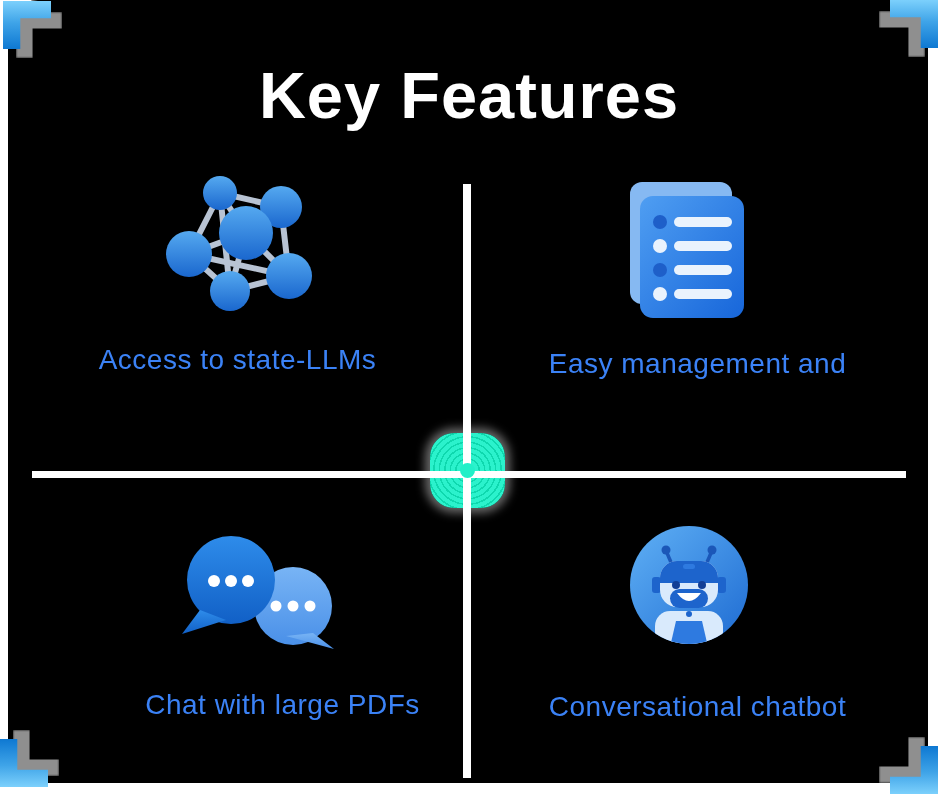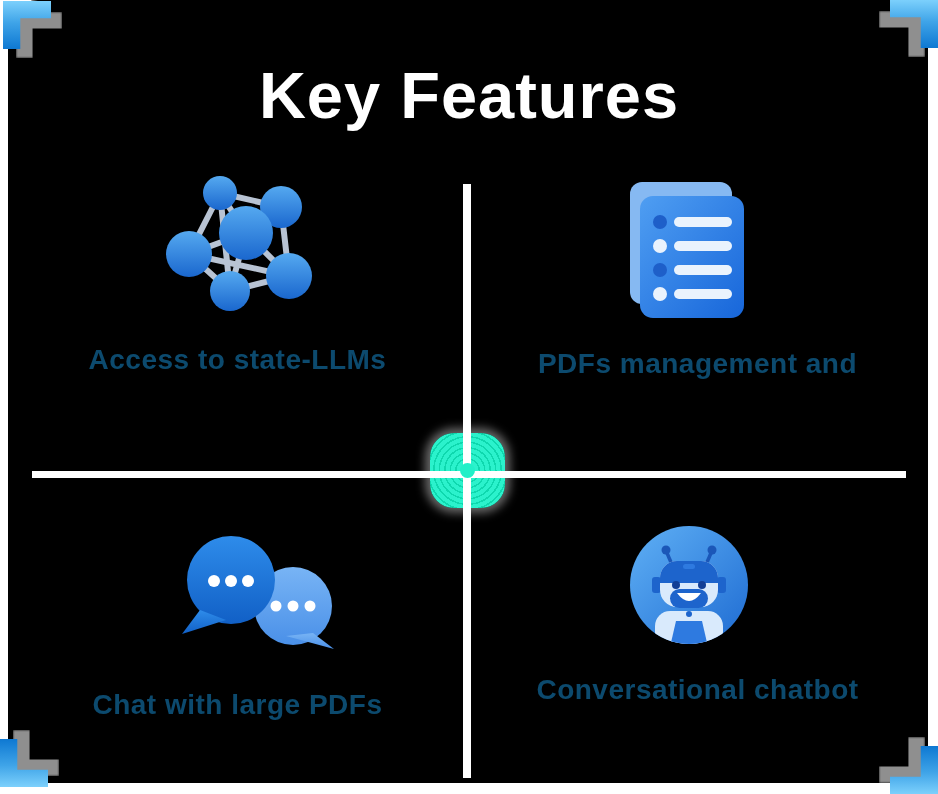--- a/index.html
+++ b/index.html
@@ -41,21 +41,21 @@
     background:repeating-radial-gradient(circle at 50% 50%,#0ed8ae 0 1.5px,#2bf2cc 1.5px 5.5px);
     box-shadow:0 0 10px 5px rgba(140,140,140,0.75);z-index:3;
   }
   .center-dot{
     position:absolute;left:460px;top:463px;width:15px;height:15px;border-radius:50%;
     background:#22f0c8;z-index:5;
   }
   
   .icon-box{position:absolute;z-index:3;}
   .label{
-    position:absolute;color:#0c4a6e;font-weight:700;font-size:28px;
+    position:absolute;color:#3b82f6;font-weight:400;font-size:28px;
     text-align:center;z-index:3;letter-spacing:0.5px;
   }
   .label.two-line{line-height:45px;}
   .q-left{left:8px;width:459px;}
   .q-right{left:467px;width:461px;}
 </style>
 </head>
 <body>
 
 <div class="page">
@@ -135,21 +135,21 @@
         <circle cx="38" cy="66" r="7" fill="#eaf3fd"></circle>
         <rect x="52" y="61" width="58" height="10" rx="5" fill="#eaf3fd"></rect>
         <circle cx="38" cy="90" r="7" fill="#1e5fc9"></circle>
         <rect x="52" y="85" width="58" height="10" rx="5" fill="#eaf3fd"></rect>
         <circle cx="38" cy="114" r="7" fill="#eaf3fd"></circle>
         <rect x="52" y="109" width="58" height="10" rx="5" fill="#eaf3fd"></rect>
       </g>
     </svg>
   </div>
   <div class="label two-line q-right" style="top:341px;">
-    <div>PDFs management and</div>
+    <div>Easy management and</div>
   </div>
 
   <div class="icon-box" style="left:168px;top:518px;">
     <svg width="178" height="142" viewBox="0 0 178 142">
       <defs>
         <linearGradient id="bub1" x1="0" y1="0" x2="0" y2="1">
           <stop offset="0" stop-color="#2e8cea"></stop>
             <stop offset="1" stop-color="#1160c6"></stop>
         </linearGradient>
         <linearGradient id="bub2" x1="0" y1="0" x2="0" y2="1">
@@ -168,21 +168,21 @@
 
       <g fill="url(#bub1)">
         <circle cx="63" cy="62" r="44"></circle>
         <polygon points="32,92 14,116 58,102"></polygon>
       </g>
       <circle cx="46" cy="63" r="6" fill="#ffffff"></circle>
       <circle cx="63" cy="63" r="6" fill="#ffffff"></circle>
       <circle cx="80" cy="63" r="6" fill="#ffffff"></circle>
     </svg>
   </div>
-  <div class="label q-left" style="top:689px;">Chat with large PDFs</div>
+  <div class="label q-left" style="top:689px;padding-left:45px;">Chat with large PDFs</div>
 
   <div class="icon-box" style="left:627px;top:523px;">
     <svg width="124" height="124" viewBox="0 0 124 124">
       <defs>
         <linearGradient id="botbg" x1="0" y1="0" x2="1" y2="1">
           <stop offset="0" stop-color="#5fb0f5"></stop>
             <stop offset="1" stop-color="#1e6bd2"></stop>
         </linearGradient>
         <clipPath id="botclip">
             <circle cx="62" cy="62" r="59"></circle>
@@ -207,15 +207,15 @@
         <circle cx="75" cy="62" r="4" fill="#123f96"></circle>
         <rect x="43" y="66" width="38" height="19" rx="9.5" fill="#1d64cc"></rect>
         <path d="M50,70 Q62,86 74,70 Z" fill="#ffffff"></path>
 
         <rect x="28" y="88" width="68" height="36" rx="15" fill="#d9eafc"></rect>
         <circle cx="62" cy="91" r="3" fill="#1d64cc"></circle>
         <path d="M49,98 h26 l6,26 h-38 z" fill="#2e7ae0"></path>
       </g>
     </svg>
   </div>
-  <div class="label q-right" style="top:674px;">Conversational chatbot</div>
+  <div class="label q-right" style="top:691px;">Conversational chatbot</div>
 
 </div>
 
 </body></html>

